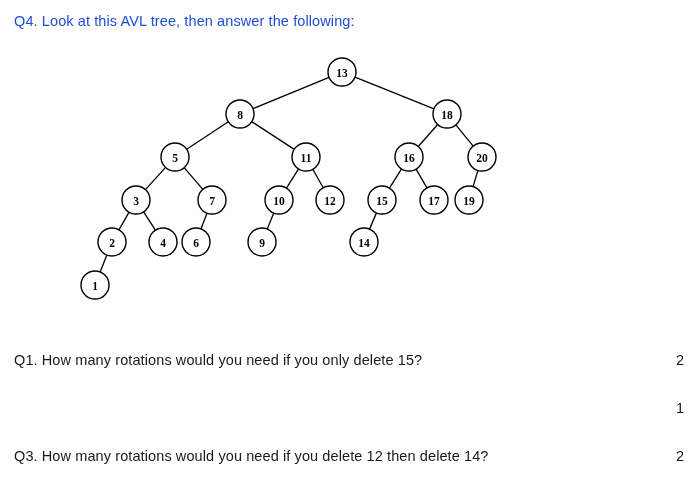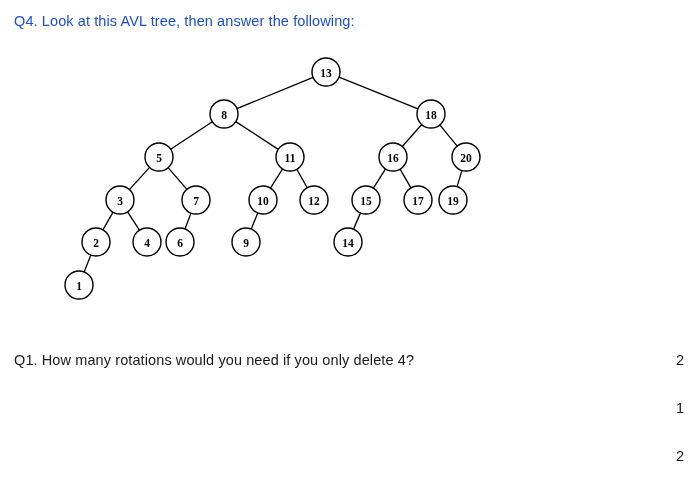--- a/index.html
+++ b/index.html
@@ -20,21 +20,21 @@
     left: 14px;
     top: 11px;
     font-size: 14.5px;
     line-height: 20px;
     color: #1d4ed8;
     letter-spacing: 0.1px;
     white-space: nowrap;
   }
   #tree-figure {
     position: absolute;
-    left: 0;
+    left: 16px;
     top: 45px;
     width: 520px;
     height: 275px;
   }
   #tree-svg {
     display: block;
   }
   .tree-edge {
     stroke: #000000;
     stroke-width: 1.3;
@@ -192,22 +192,23 @@
         <g>
           <circle cx="79" cy="240" r="14" class="node-circle"></circle>
           <text x="79" y="240.5" class="node-label">1</text>
         </g>
       </g>
   </svg>
 </div>
 
 <div id="questions">
   <div class="question-row">
-    <span class="question-text">Q1. How many rotations would you need if you only delete 4?</span>
+    <span class="question-text">Q1. How many rotations would you need if you only delete 15?</span>
     <span class="question-answer">2</span>
   </div>
   <div class="question-row">
     <span class="question-answer">1</span>
   </div>
   <div class="question-row">
+    <span class="question-text">Q3. How many rotations would you need if you delete 12 then delete 14?</span>
     <span class="question-answer">2</span>
   </div>
 </div>
 
 </body></html>

